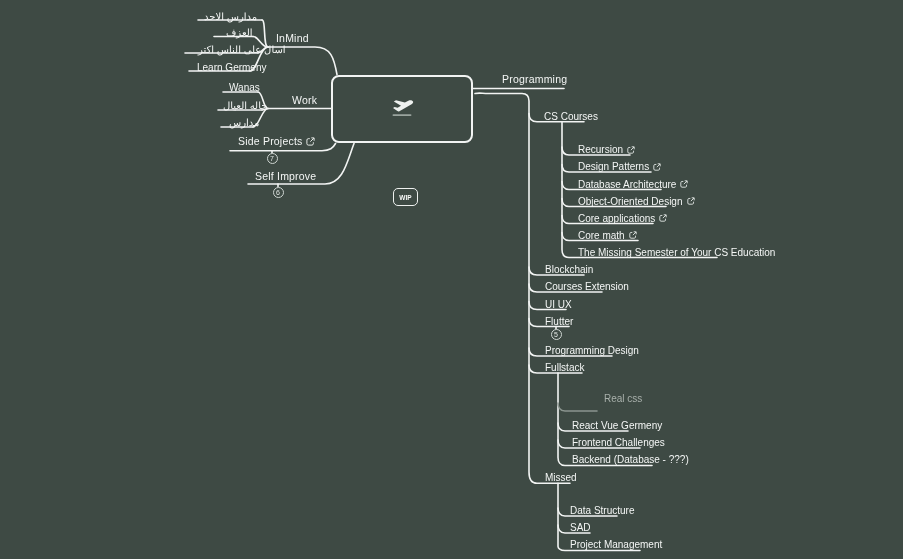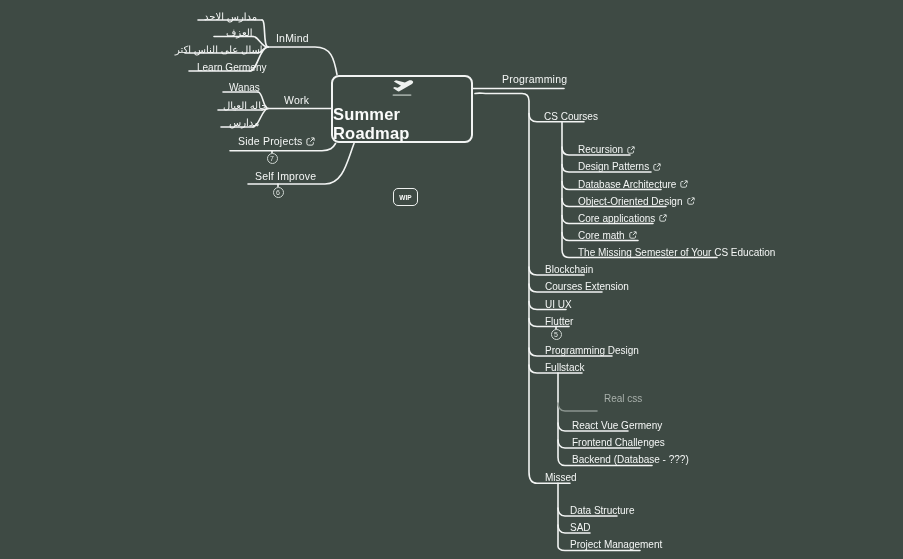--- a/index.html
+++ b/index.html
@@ -103,37 +103,36 @@
     <path d="M558 525 C558 529 560 533 565 533 H590"></path>
   </svg>
 
   <div class="rootnode">
     <span>
       <svg width="26" height="22" viewBox="0 0 26 22">
         <path d="M24 5.6 c-.8-1.4-2.9-1.8-4.6-.9 l-3.5 1.9 L7 4.2 4.8 5.4 l7.2 4.4 -3.4 1.9 -3-.6 -1.6 .9 4.4 3.1 c.6 .4 1.4 .5 2 .1 L23 7.9 c1-.6 1.4-1.5 1-2.3z" fill="#eef1ef"></path>
         <rect x="3.5" y="18.2" width="19" height="1.8" rx="0.9" fill="#9aa49e"></rect>
       </svg>
     </span>
-    <span class="roottitle">Summer Roadmap</span>
   </div>
 
   <div class="wipbox">
     <span>WIP</span>
   </div>
 
   <div class="lbl lbl2" style="left:204px;top:10.5px">مدارس الاحد</div>
   <div class="lbl lbl2" style="left:226px;top:27px">العزف</div>
-  <div class="lbl lbl2" style="left:175px;top:43.5px">اسال على الناس اكتر</div>
+  <div class="lbl lbl2" style="left:198px;top:43.5px">اسال على الناس اكتر</div>
   <div class="lbl lbl2" style="left:197px;top:61.5px">Learn Germeny</div>
   <div class="lbl lbl1" style="left:276px;top:32px">InMind</div>
 
   <div class="lbl lbl2" style="left:229px;top:82px">Wanas</div>
   <div class="lbl lbl2" style="left:223px;top:100px">خاله العيال</div>
   <div class="lbl lbl2" style="left:229px;top:117px">مدارس</div>
-  <div class="lbl lbl1" style="left:284px;top:93.5px">Work</div>
+  <div class="lbl lbl1" style="left:292px;top:93.5px">Work</div>
 
   <div class="lbl lbl1 withicon" style="left:238px;top:135px">
     <span>Side Projects</span>
     <svg class="ext" width="9" height="9" viewBox="0 0 12 12" fill="none" stroke="#e8ecea" stroke-width="1.3">
       <path d="M5 2.2 H3 C2 2.2 1.2 3 1.2 4 V9 C1.2 10 2 10.8 3 10.8 H8 C9 10.8 9.8 10 9.8 9 V7"></path>
       <path d="M7 1.2 H10.8 V5"></path>
         <path d="M10.5 1.5 L5.8 6.2"></path>
     </svg>
   </div>
   <div class="badge" style="left:266.5px;top:153px">7</div>

